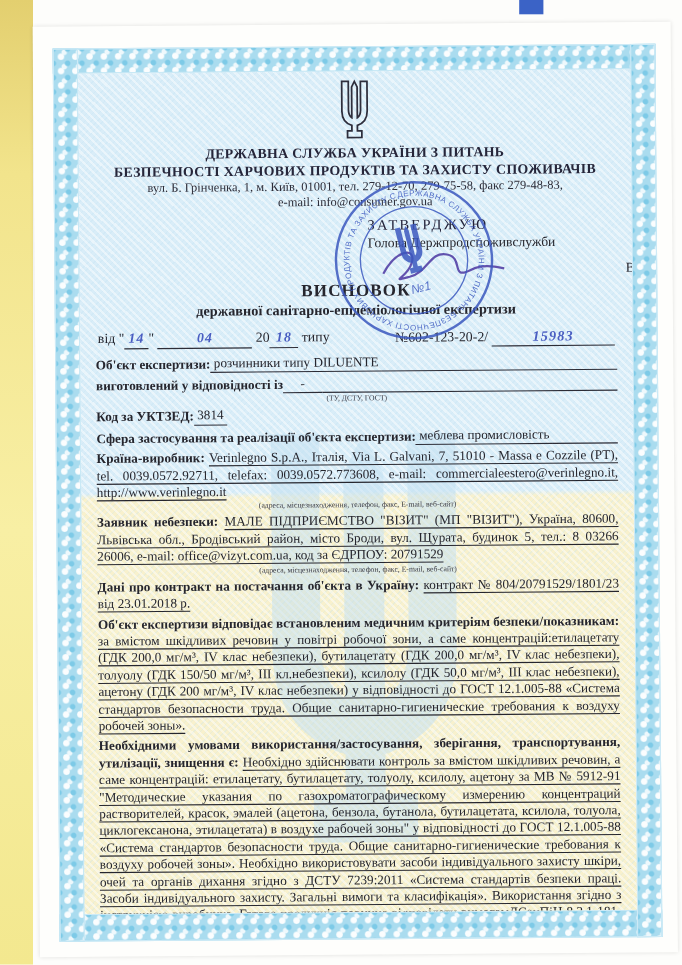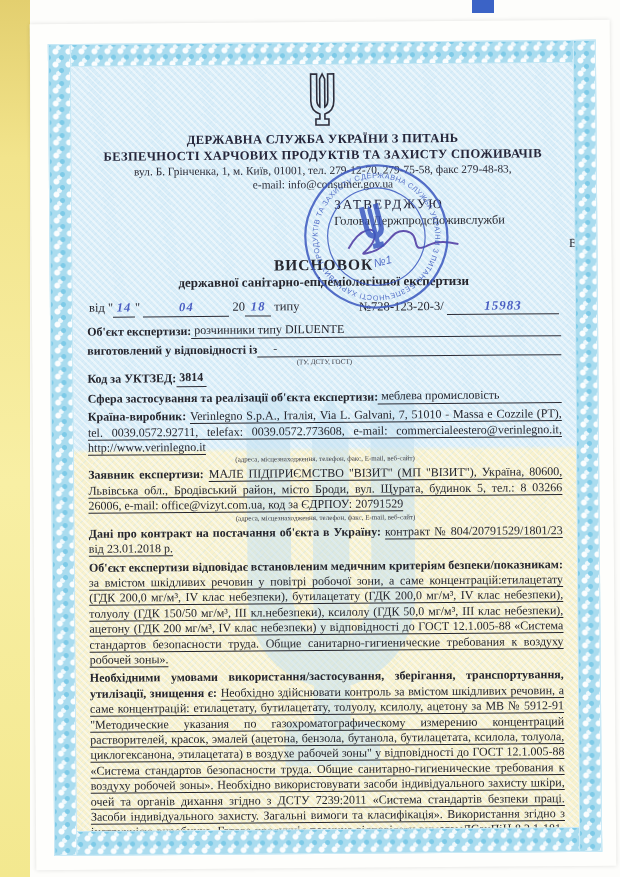--- a/index.html
+++ b/index.html
@@ -131,54 +131,54 @@
       <div class="center subtitle">державної санітарно-епідеміологічної експертизи</div>
 
       <div class="date-row">
         <span>
           <span>від "</span><span class="useg hand" style="min-width:22px;">14</span><span>"</span>
           <span class="useg hand" style="min-width:86px;">04</span>
           <span>20</span><span class="useg hand" style="min-width:26px;">18</span>
           <span>типу</span>
         </span>
         <span>
-          <span>№728-123-20-3/</span>
+          <span>№602-123-20-2/</span>
           <span class="useg hand" style="min-width:112px;font-size:13px;">15983</span>
         </span>
       </div>
 
       <div class="fline">
         <span class="lbl">Об'єкт експертизи:</span>
         <span class="val">розчинники типу DILUENTE</span>
         <span class="fill"></span>
       </div>
 
       <div class="fline">
         <span class="lbl">виготовлений у відповідності із</span>
         <span class="val" style="min-width:30px;text-align:center;">-</span>
         <span class="fill"></span>
       </div>
       <div class="caption">(ТУ, ДСТУ, ГОСТ)</div>
 
       <div class="fline">
         <span class="lbl">Код за УКТЗЕД:</span>
-        <span class="val" style="font-weight:bold;">3814</span>
+        <span class="val" style="font-weight:normal;">3814</span>
         <span class="nofill"></span>
       </div>
 
       <div class="fline">
         <span class="lbl">Сфера застосування та реалізації об'єкта експертизи:</span>
         <span class="val">меблева промисловість</span>
         <span class="fill"></span>
       </div>
 
       <p class="just"><span class="lbl">Країна-виробник:</span> <span class="uv">Verinlegno S.p.A., Італія, Via L. Galvani, 7, 51010 - Massa e Cozzile (PT), tel. 0039.0572.92711, telefax: 0039.0572.773608, e-mail: commercialeestero@verinlegno.it, http://www.verinlegno.it</span></p>
       <div class="caption">(адреса, місцезнаходження, телефон, факс, E-mail, веб-сайт)</div>
 
-      <p class="just"><span class="lbl">Заявник експертизи:</span> <span class="uv">МАЛЕ ПІДПРИЄМСТВО "ВІЗИТ" (МП "ВІЗИТ"), Україна, 80600, Львівська обл., Бродівський район, місто Броди, вул.  Щурата, будинок 5, тел.: 8 03266 26006, e-mail: office@vizyt.com.ua, код за ЄДРПОУ: 20791529</span></p>
+      <p class="just"><span class="lbl">Заявник небезпеки:</span> <span class="uv">МАЛЕ ПІДПРИЄМСТВО "ВІЗИТ" (МП "ВІЗИТ"), Україна, 80600, Львівська обл., Бродівський район, місто Броди, вул.  Щурата, будинок 5, тел.: 8 03266 26006, e-mail: office@vizyt.com.ua, код за ЄДРПОУ: 20791529</span></p>
       <div class="caption">(адреса, місцезнаходження, телефон, факс, E-mail, веб-сайт)</div>
 
       <p class="just"><span class="lbl">Дані про контракт на постачання об'єкта в Україну:</span> <span class="uv">контракт № 804/20791529/1801/23 від 23.01.2018 р.</span></p>
 
       <p class="just"><span class="lbl" style="white-space:normal;">Об'єкт експертизи відповідає встановленим медичним критеріям безпеки/показникам:</span> <span class="uv">за вмістом шкідливих речовин у повітрі робочої зони, а саме концентрацій:етилацетату (ГДК 200,0 мг/м³, IV клас небезпеки), бутилацетату (ГДК 200,0 мг/м³, IV клас небезпеки), толуолу (ГДК 150/50 мг/м³, III кл.небезпеки), ксилолу (ГДК 50,0 мг/м³, III клас небезпеки), ацетону  (ГДК 200 мг/м³, IV клас небезпеки) у відповідності до ГОСТ 12.1.005-88 «Система стандартов безопасности труда. Общие санитарно-гигиенические требования к воздуху робочей зоны».</span></p>
 
       <p class="just"><span class="lbl" style="white-space:normal;">Необхідними умовами використання/застосування, зберігання, транспортування, утилізації, знищення є:</span> <span class="uv">Необхідно здійснювати контроль за вмістом шкідливих речовин, а саме концентрацій: етилацетату, бутилацетату, толуолу, ксилолу, ацетону  за МВ № 5912-91 "Методические указания по газохроматографическому измерению концентраций растворителей, красок, эмалей (ацетона, бензола, бутанола, бутилацетата, ксилола, толуола, циклогексанона, этилацетата) в воздухе рабочей зоны" у відповідності до ГОСТ 12.1.005-88 «Система стандартов безопасности труда. Общие санитарно-гигиенические требования к воздуху робочей зоны». Необхідно використовувати засоби індивідуального захисту шкіри, очей та органів дихання згідно з ДСТУ 7239:2011 «Система стандартів безпеки праці. Засоби індивідуального захисту. Загальні вимоги та класифікація». Використання згідно з інструкцією виробника. Готова продукція повинна відповідати вимогамДСанПіН 8.2.1-181-2012 "Полімерні та полімервмісні матеріали, вироби і конструкції, що застосовуються у будівництві та виробництві меблів. Гігієнічні вимоги"</span></p>
 
     </div>
   </div>

